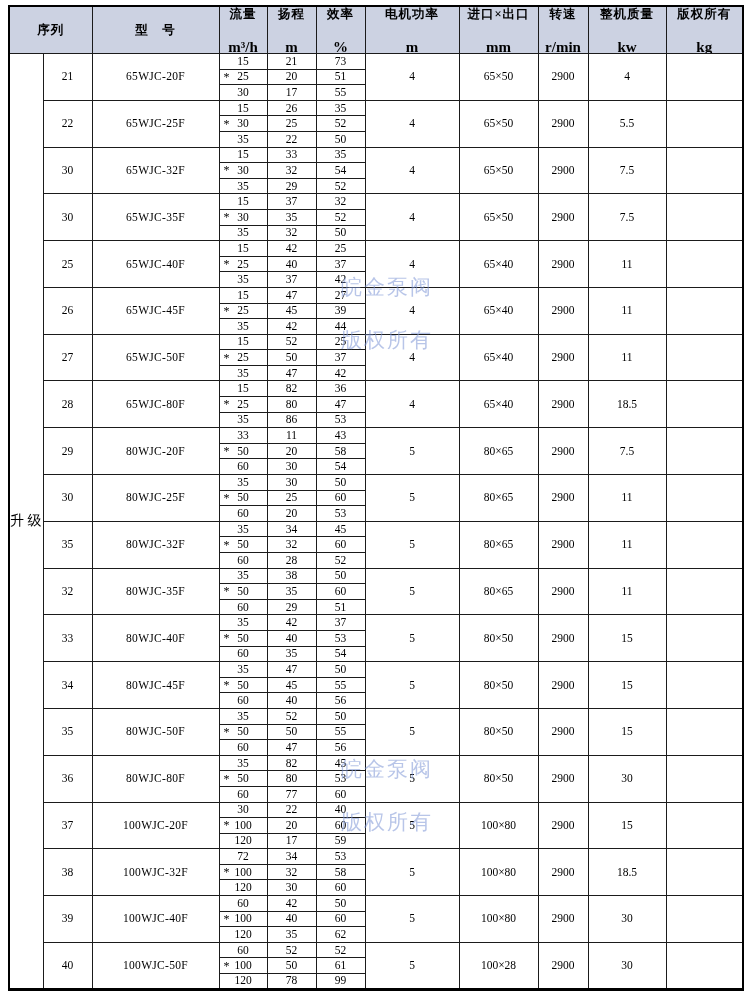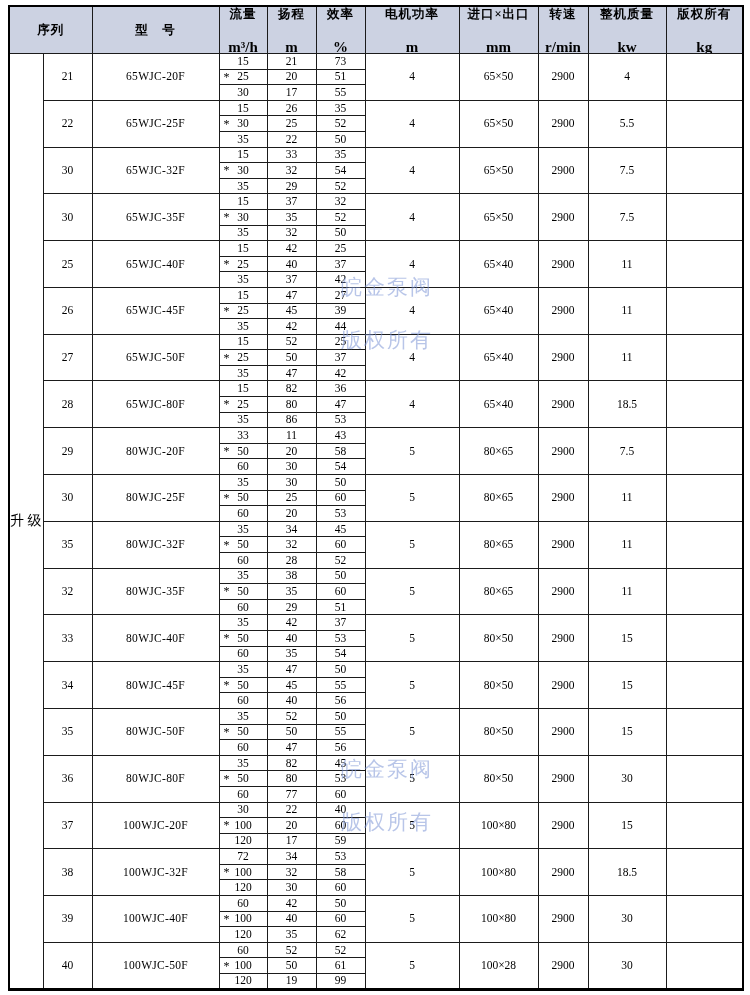--- a/index.html
+++ b/index.html
@@ -516,21 +516,21 @@
           <td rowspan="3">30</td>
           <td rowspan="3"></td>
         </tr>
         <tr>
           <td class="c-flow"><span class="star">*</span><span>100</span></td>
           <td>50</td>
           <td>61</td>
         </tr>
         <tr>
           <td class="c-flow"><span>120</span></td>
-          <td>19</td>
+          <td>78</td>
           <td>99</td>
         </tr>
       </tbody>
   </table>
 </div>
 
 <div class="watermark" style="left:341px;top:247px;">
   <span class="wm-line">皖金泵阀</span>
   <span class="wm-line">版权所有</span>
 </div>

